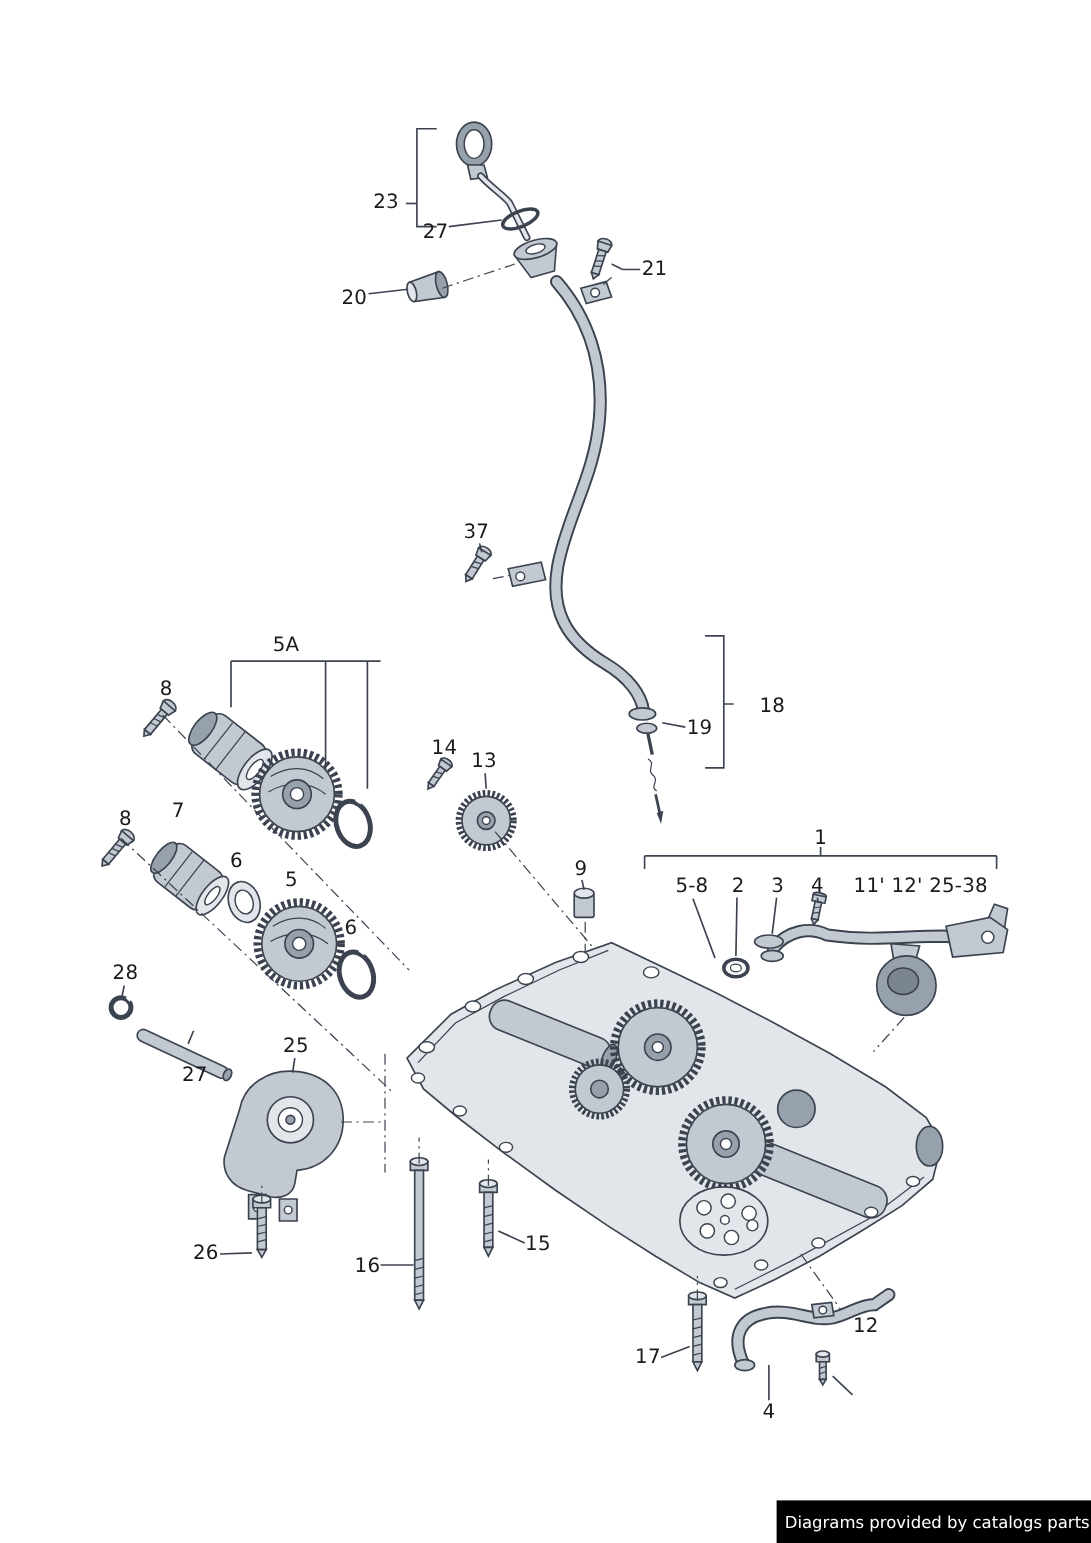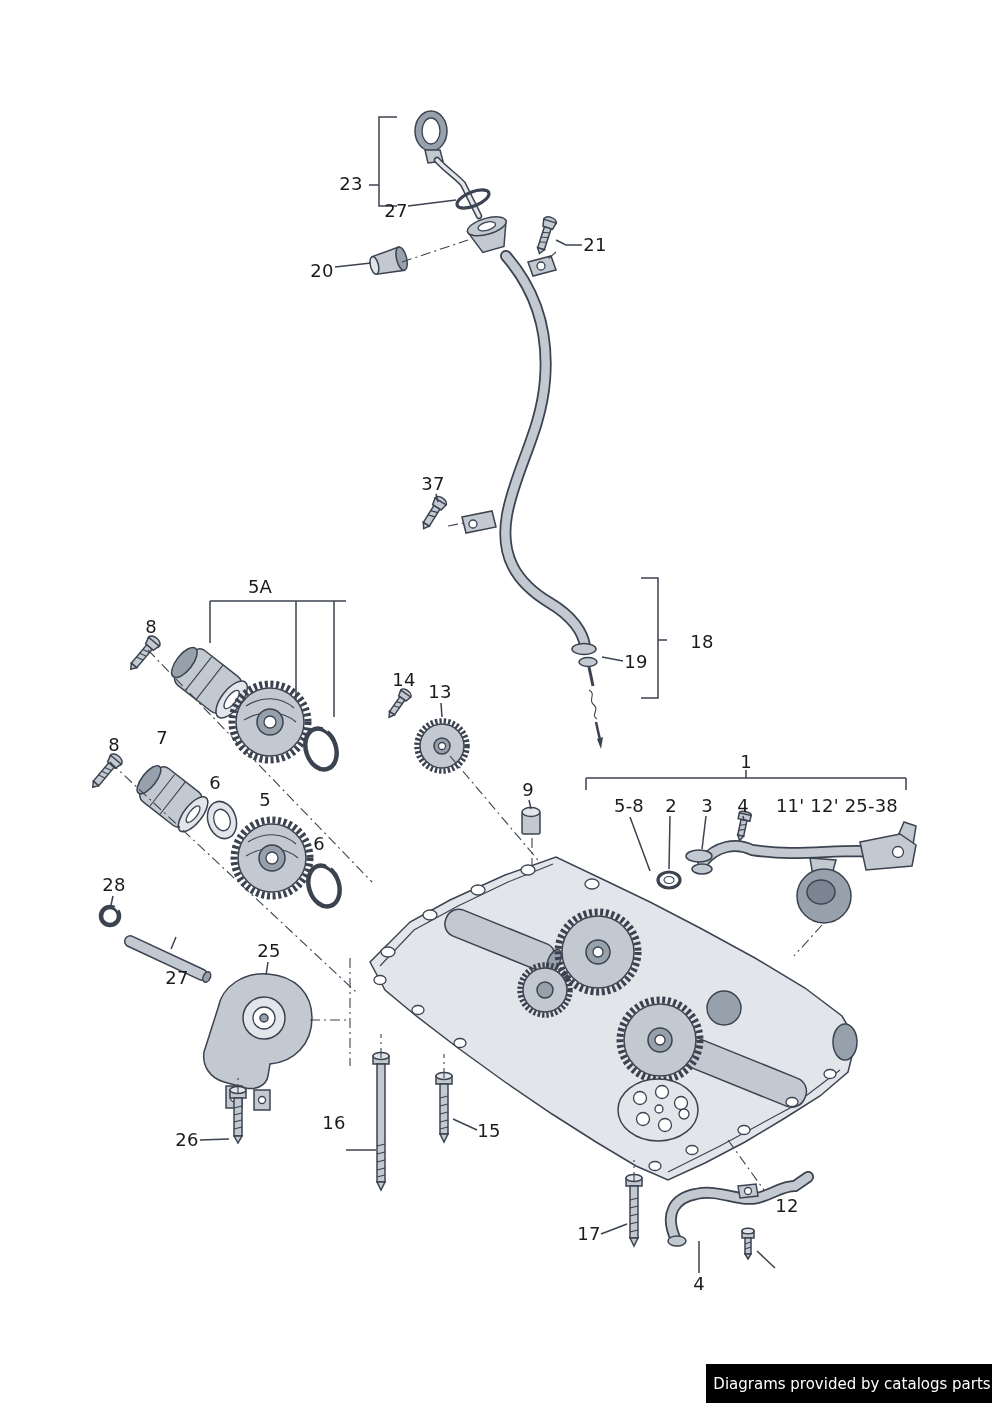--- a/index.html
+++ b/index.html
@@ -371,21 +371,21 @@
 <div class="plabel" style="left:177px;top:978px">27</div>
 <div class="plabel" style="left:269px;top:951px">25</div>
 <div class="plabel" style="left:528px;top:790px">9</div>
 <div class="plabel" style="left:746px;top:762px">1</div>
 <div class="plabel" style="left:629px;top:806px">5-8</div>
 <div class="plabel" style="left:671px;top:806px">2</div>
 <div class="plabel" style="left:707px;top:806px">3</div>
 <div class="plabel" style="left:743px;top:806px">4</div>
 <div class="plabel" style="left:837px;top:806px">11' 12' 25-38</div>
 <div class="plabel" style="left:187px;top:1140px">26</div>
-<div class="plabel" style="left:334px;top:1123px">16</div>
+<div class="plabel" style="left:334px;top:1151px">16</div>
 <div class="plabel" style="left:489px;top:1131px">15</div>
 <div class="plabel" style="left:589px;top:1234px">17</div>
 <div class="plabel" style="left:699px;top:1284px">4</div>
 <div class="plabel" style="left:787px;top:1206px">12</div>
 
 <div class="footer">Diagrams provided by catalogs parts</div>
 
 </div>
 
 </body></html>

